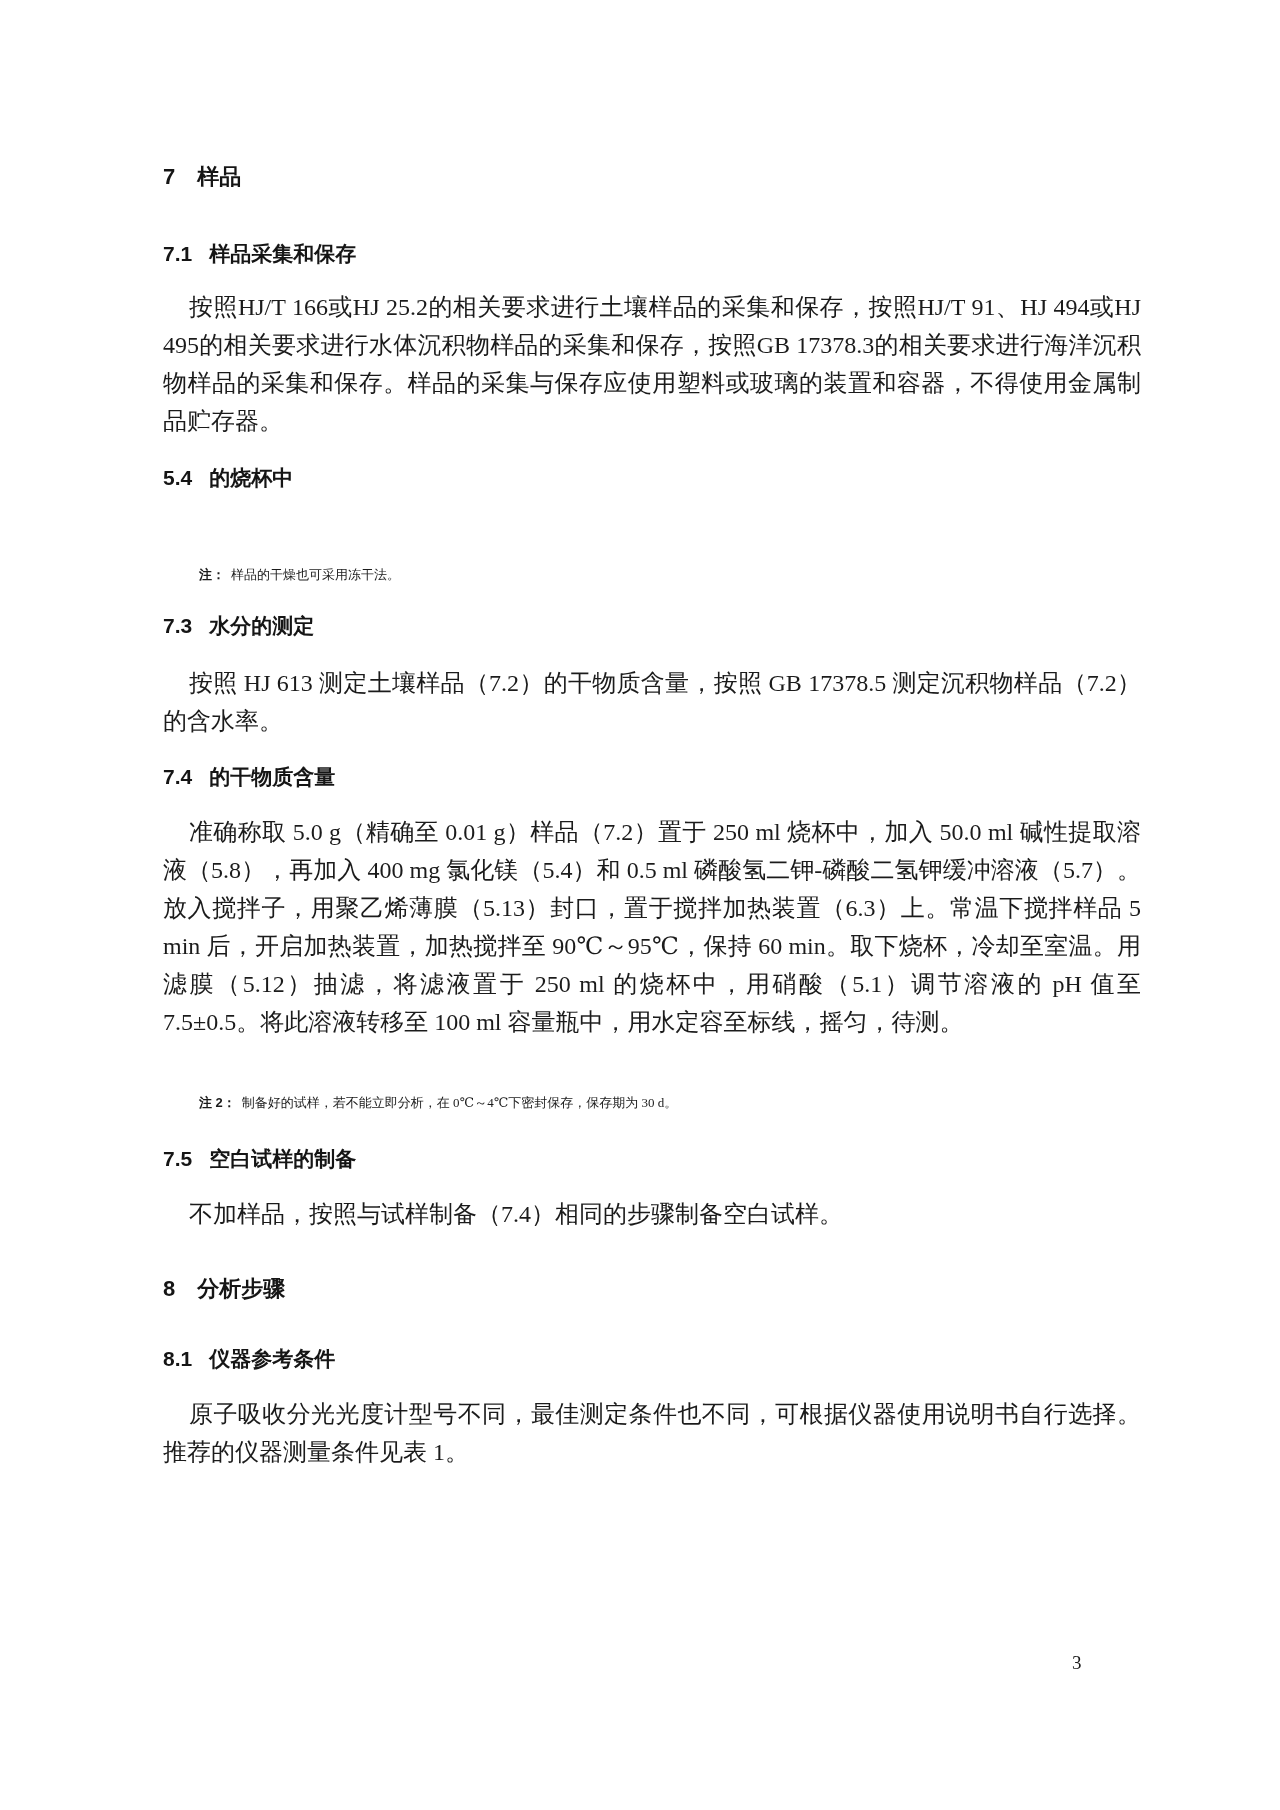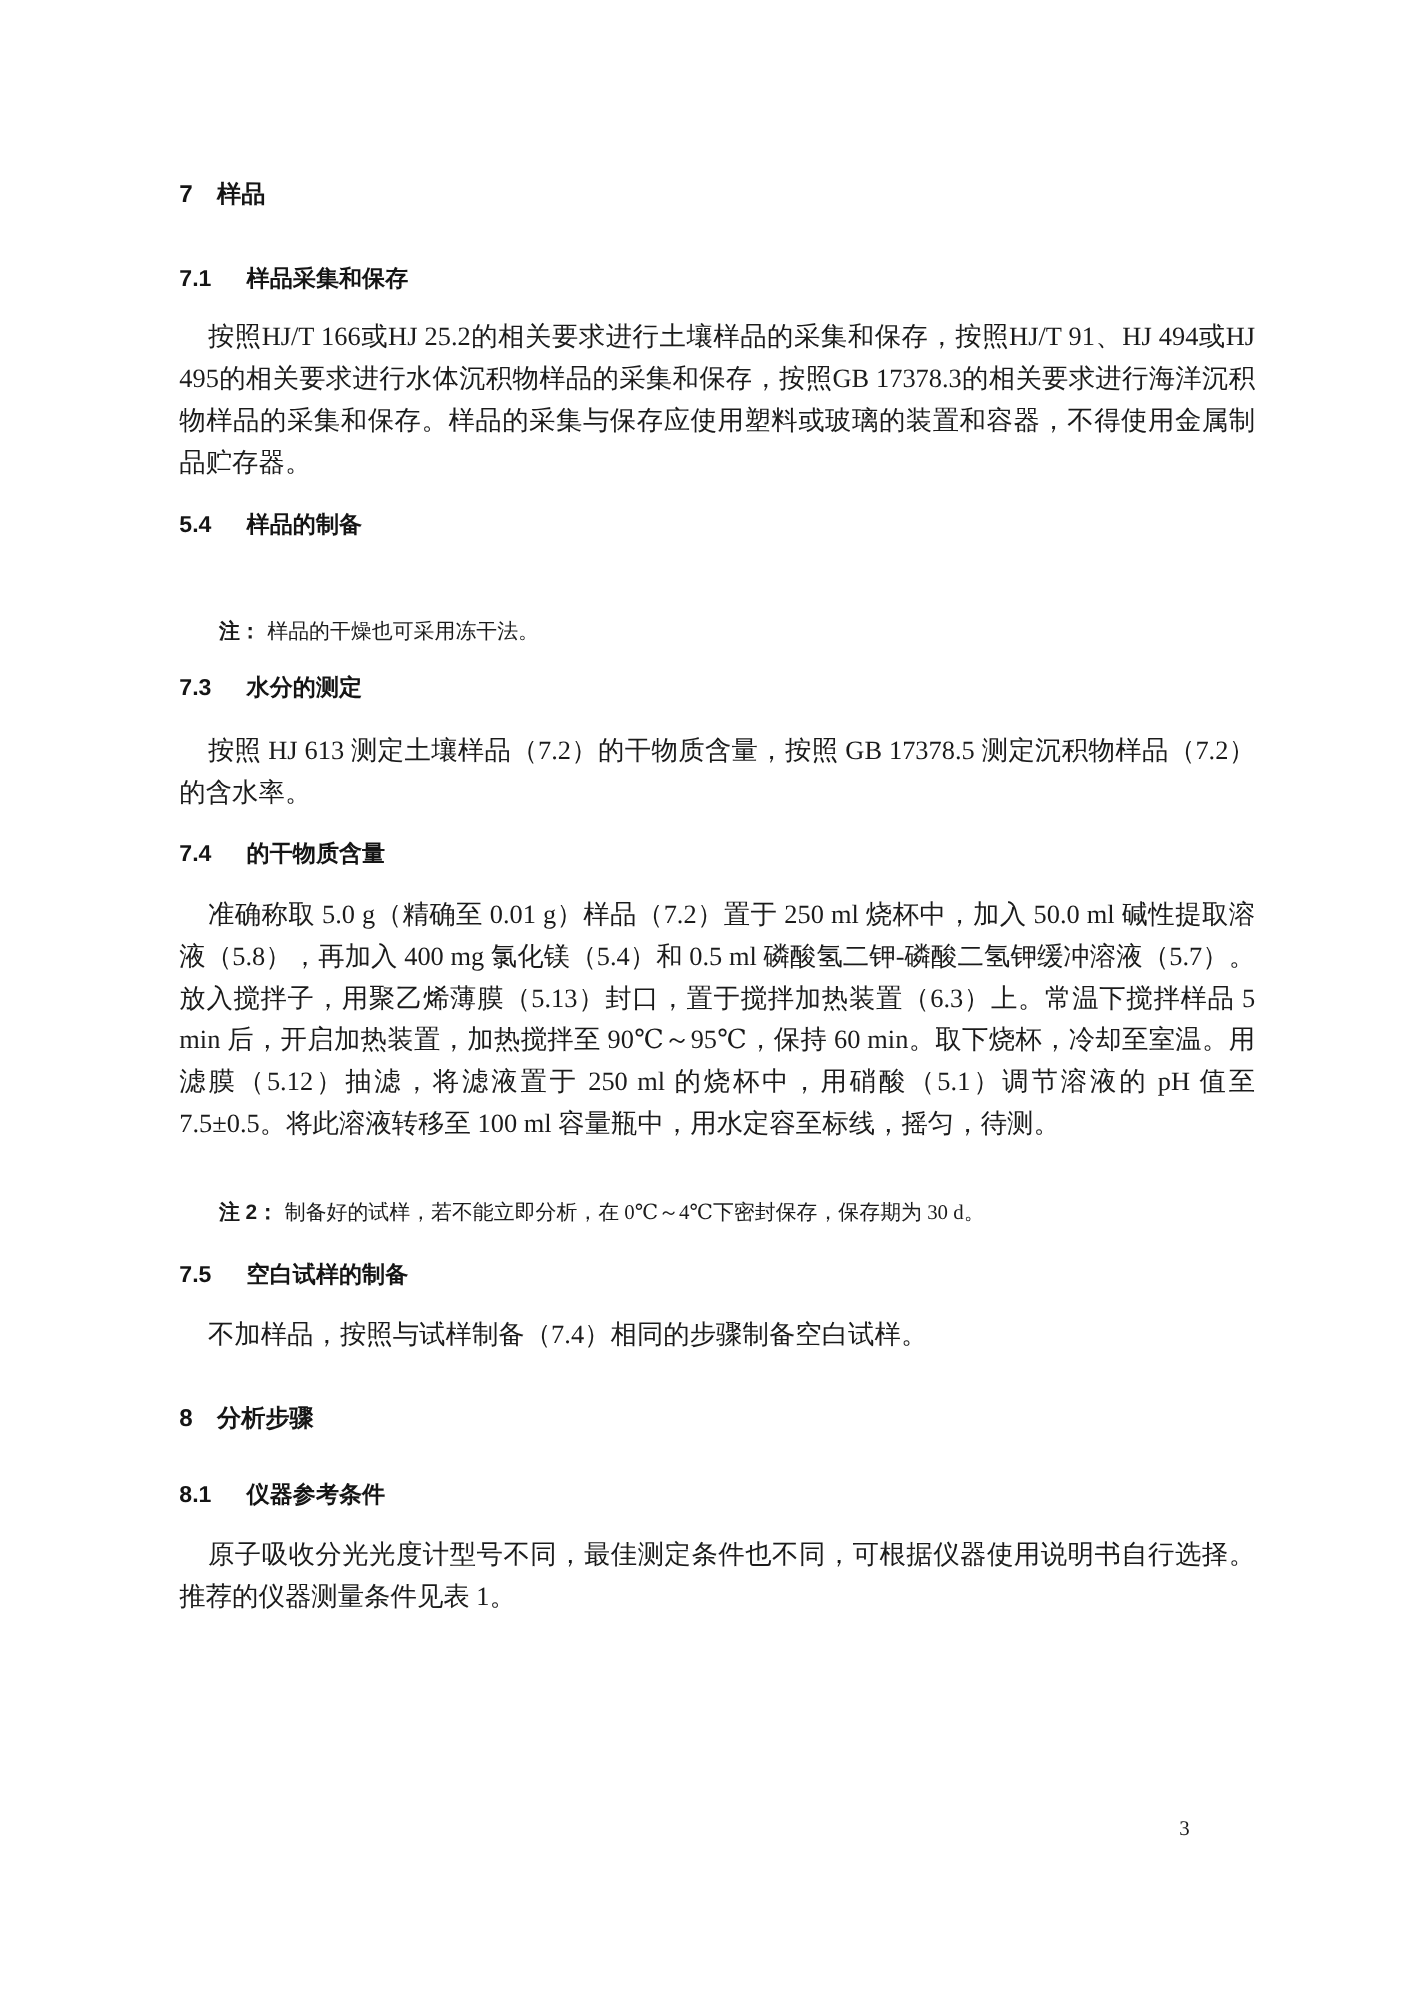--- a/index.html
+++ b/index.html
@@ -20,36 +20,36 @@
     position: absolute;
     left: 163px;
     font-family: "Liberation Sans", "DejaVu Sans", sans-serif;
     font-weight: bold;
     white-space: nowrap;
     color: #151515;
   }
   .h1 { font-size: 22px; line-height: 26px; }
   .h2 { font-size: 21px; line-height: 25px; }
   .h1 .num { display: inline-block; margin-right: 22px; }
-  .h2 .num { display: inline-block; margin-right: 32px; }
+  .h2 .num { display: inline-block; margin-right: 17px; }
   .para {
     position: absolute;
     left: 163px;
     width: 978px;
     font-size: 24px;
     line-height: 38px;
     text-align: justify;
     text-indent: 26px;
     color: #1b1b1b;
   }
   .note {
     position: absolute;
     left: 199px;
     width: 900px;
-    font-size: 19px;
+    font-size: 13px;
     line-height: 22px;
     color: #1b1b1b;
     white-space: nowrap;
   }
   .note .note-label {
     font-family: "Liberation Sans", "DejaVu Sans", sans-serif;
     font-weight: bold;
     margin-right: 6px;
   }
   .page-number {
@@ -68,21 +68,21 @@
   <div class="h1" style="top:164px">
     <span class="num">7</span><span>样品</span>
   </div>
 
   <div class="h2" style="top:241px">
     <span class="num">7.1</span><span>样品采集和保存</span>
   </div>
   <div class="para" style="top:288px">按照HJ/T 166或HJ 25.2的相关要求进行土壤样品的采集和保存，按照HJ/T 91、HJ 494或HJ 495的相关要求进行水体沉积物样品的采集和保存，按照GB 17378.3的相关要求进行海洋沉积物样品的采集和保存。样品的采集与保存应使用塑料或玻璃的装置和容器，不得使用金属制品贮存器。</div>
 
   <div class="h2" style="top:465px">
-    <span class="num">5.4</span><span>样品的制备</span>
+    <span class="num">5.4</span><span>的烧杯中</span>
   </div>
   <div class="note" style="top:564px">
     <span class="note-label">注：</span><span>样品的干燥也可采用冻干法。</span>
   </div>
 
   <div class="h2" style="top:613px">
     <span class="num">7.3</span><span>水分的测定</span>
   </div>
   <div class="para" style="top:664px">按照 HJ 613 测定土壤样品（7.2）的干物质含量，按照 GB 17378.5 测定沉积物样品（7.2）的含水率。</div>
 

